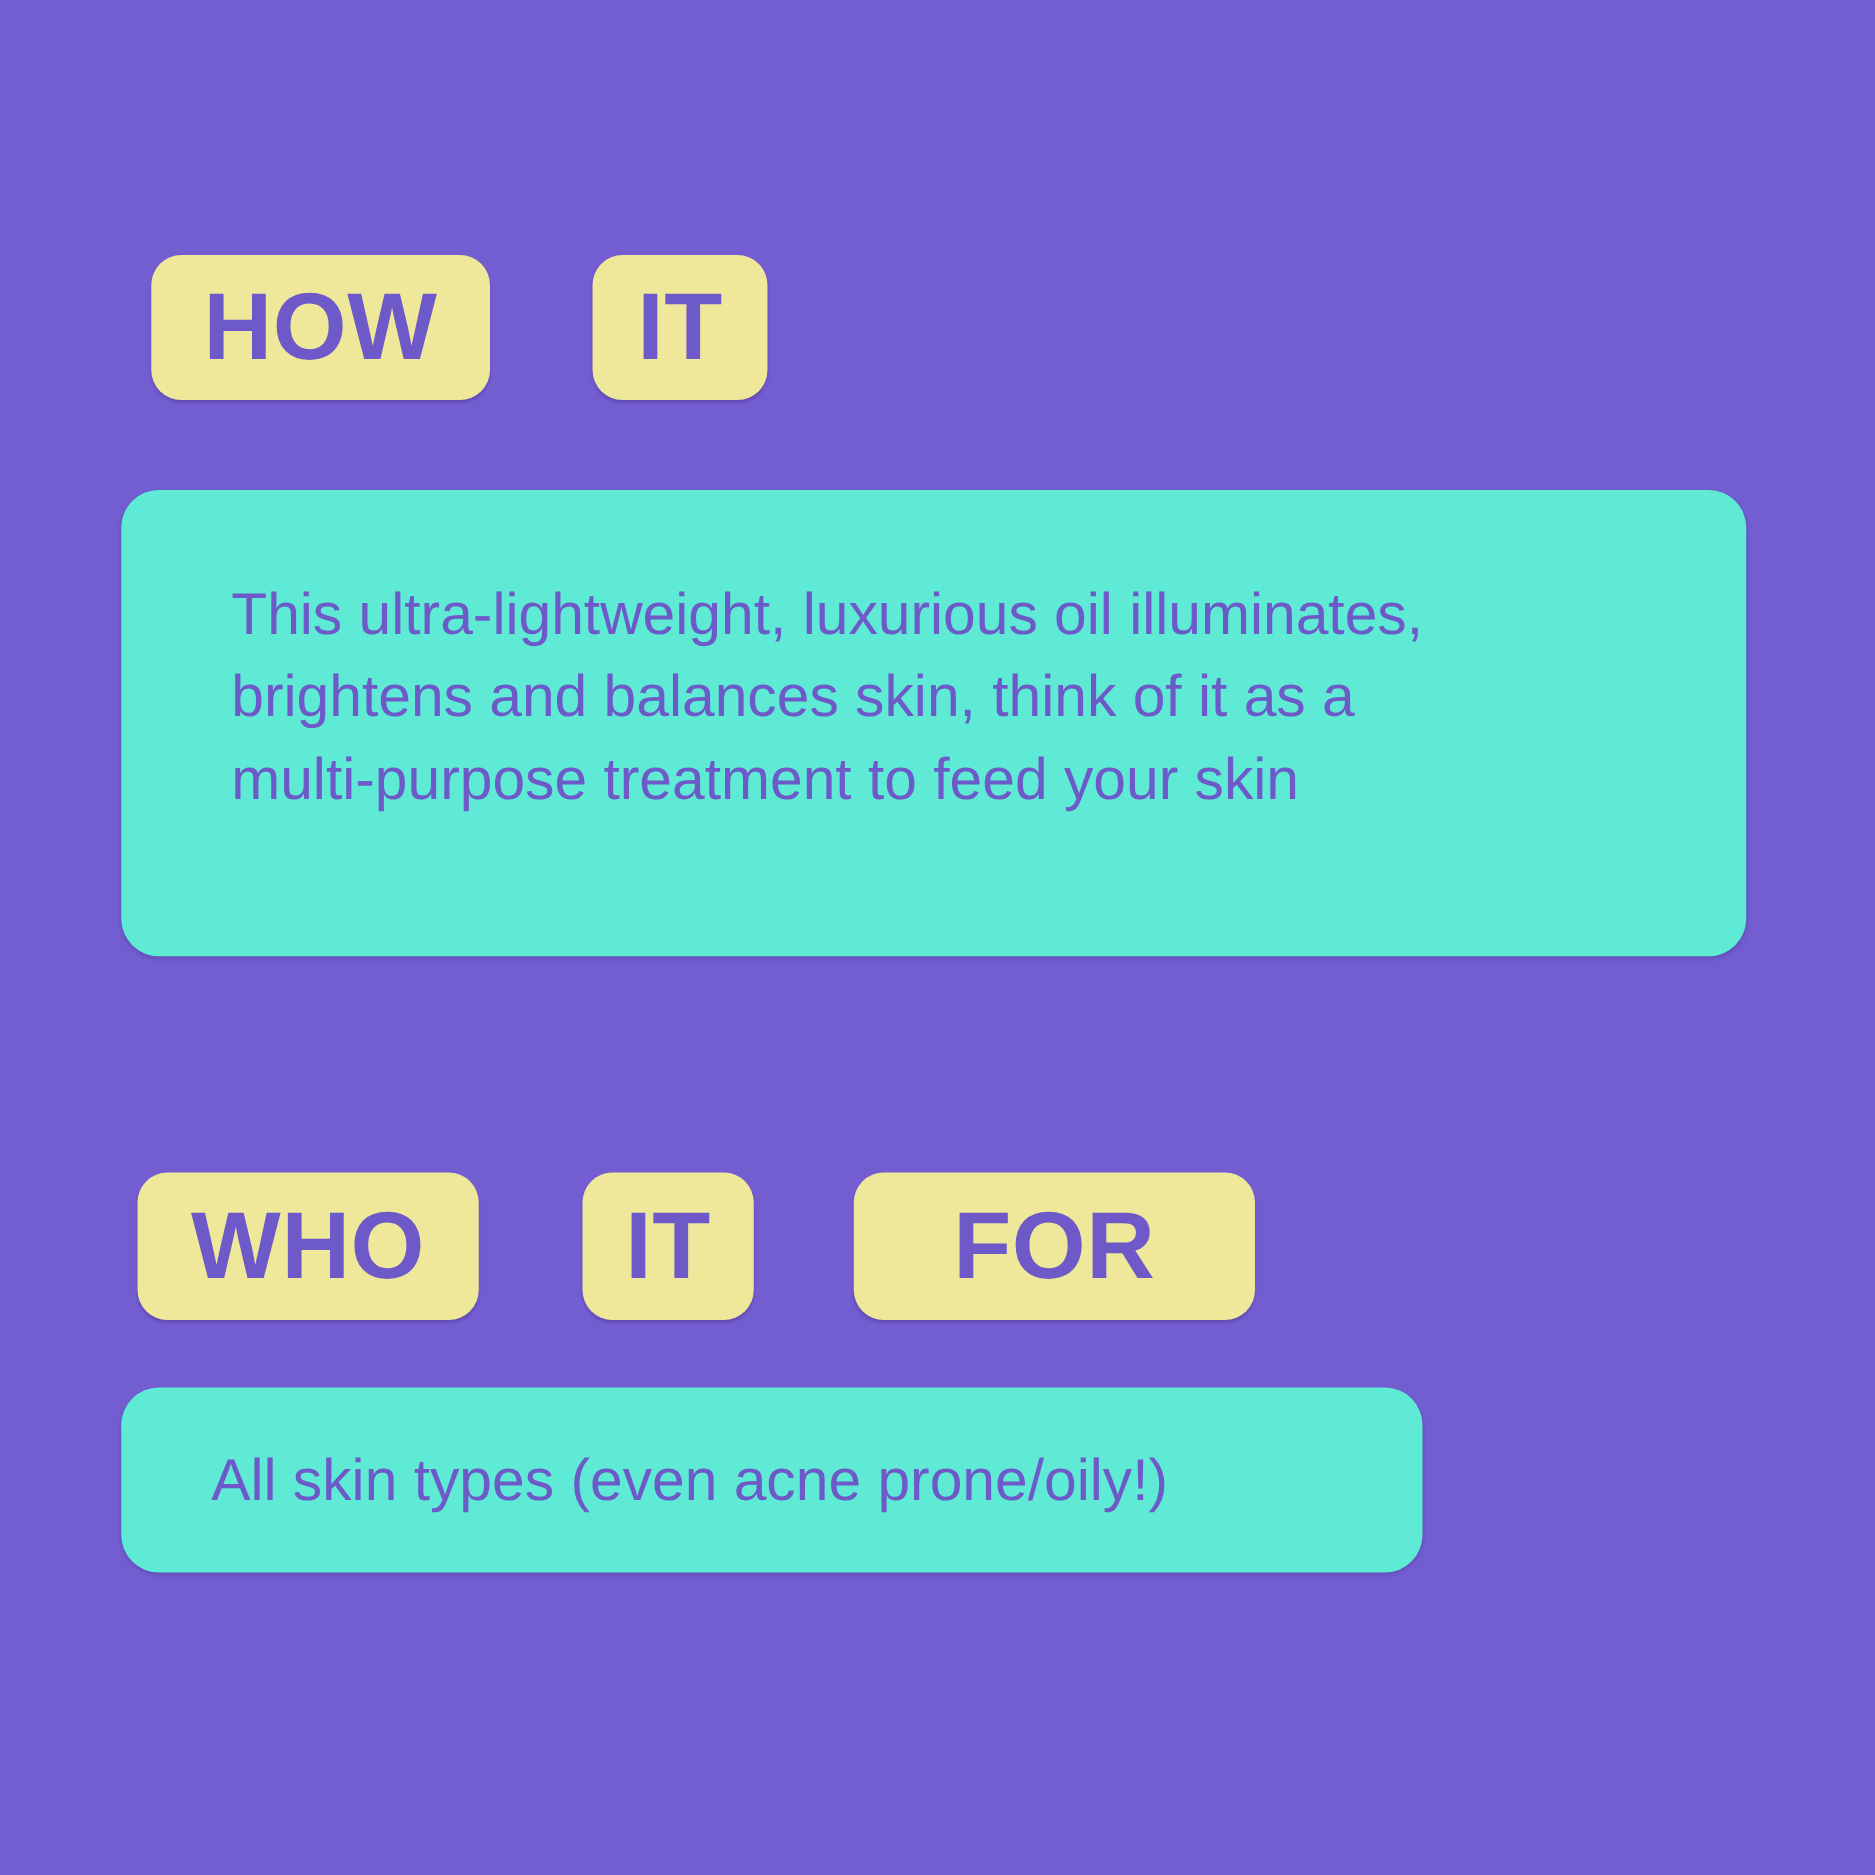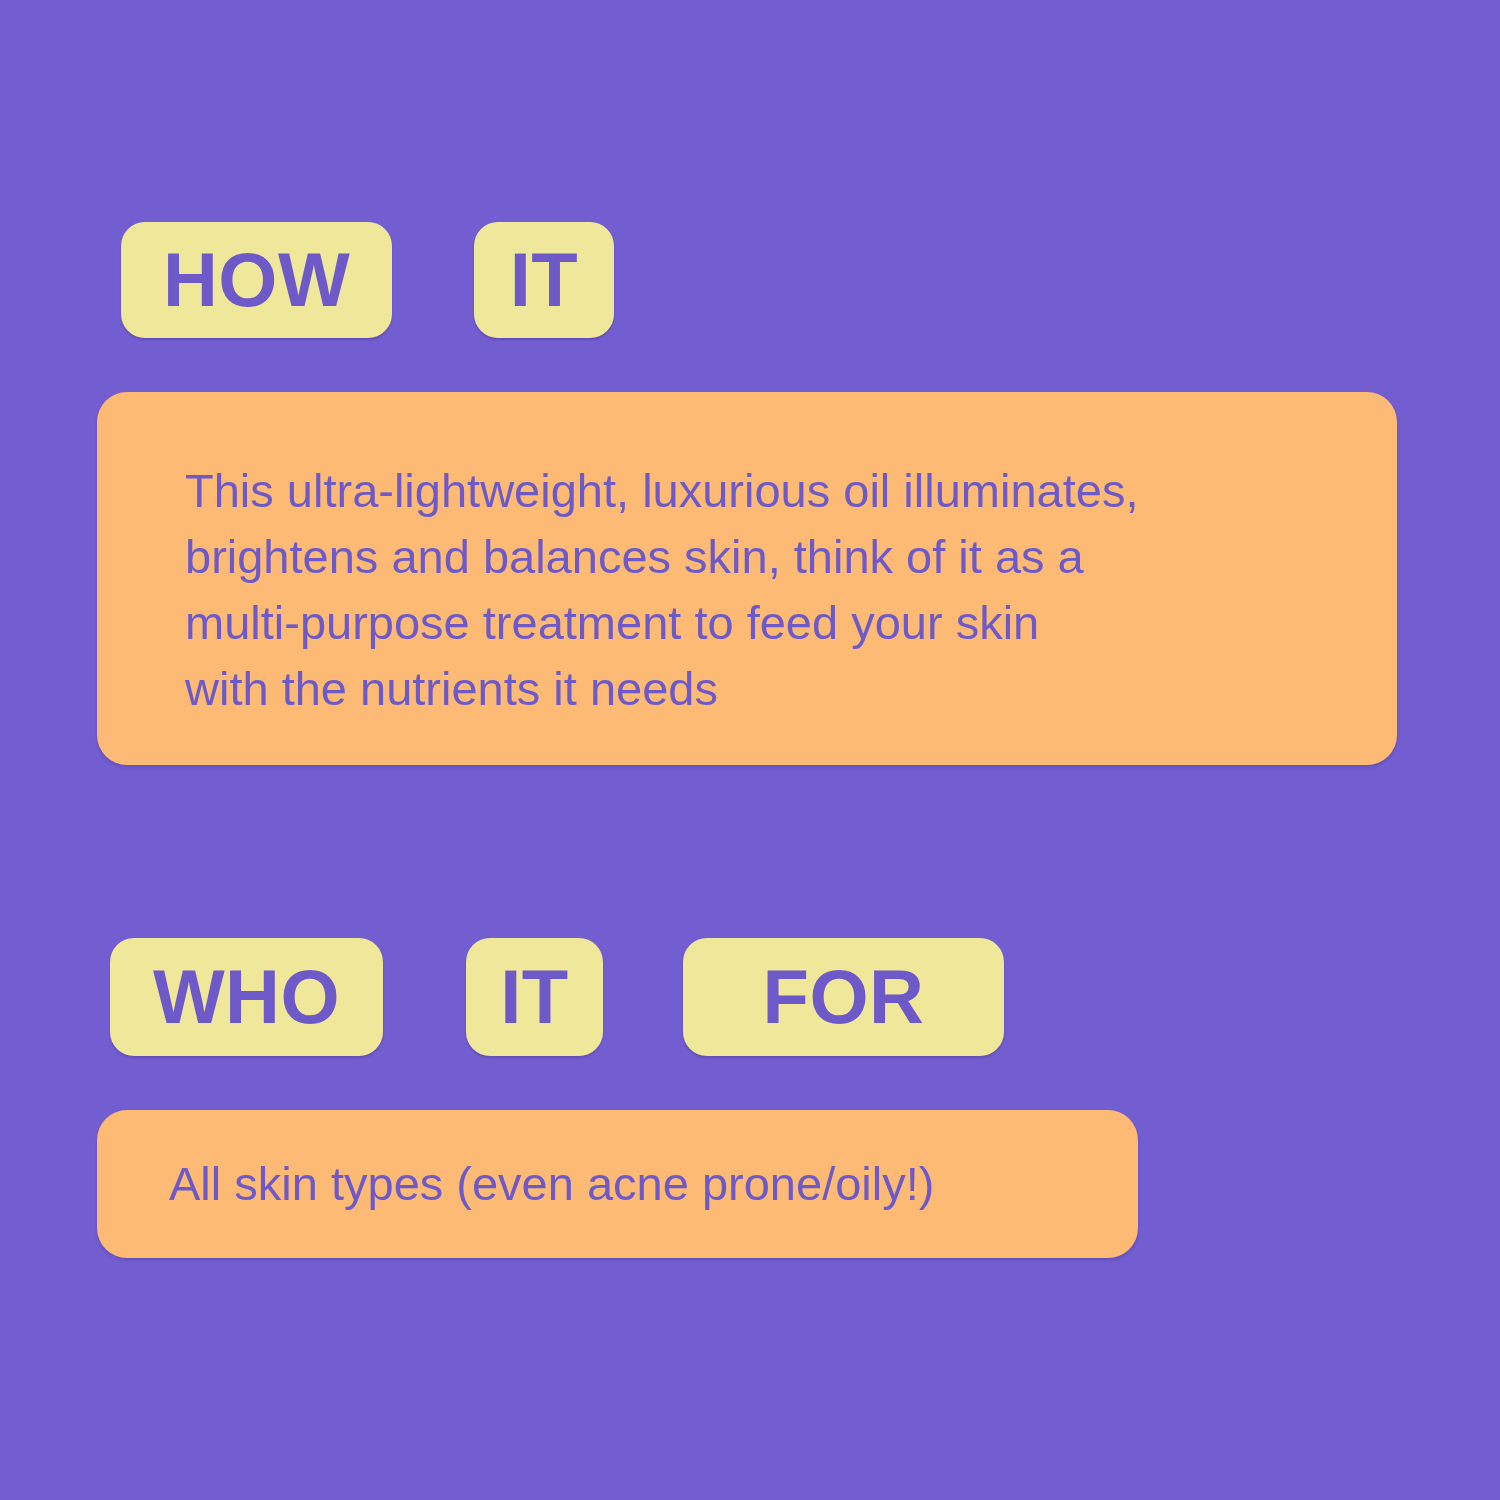--- a/index.html
+++ b/index.html
@@ -45,21 +45,21 @@
     font-size: 76px;
     line-height: 1;
     letter-spacing: 0.5px;
     white-space: nowrap;
     display: block;
   }
 
   
   #row-how-it-works {
     left: 97px;
-    top: 222px;
+    top: 204px;
     height: 116px;
     padding-left: 24px;
   }
   #pill-how      { width: 271px; }
   #pill-it-1     { width: 140px; margin-left: 82px; }
   #pill-works    { width: 370px; margin-left: 85px; }
 
   
   #row-who-is-it-for {
     left: 97px;
@@ -67,21 +67,21 @@
     height: 118px;
   }
   #pill-who      { width: 273px; margin-left: 13px; }
   #pill-is       { width: 138px; margin-left: 82px; }
   #pill-it-2     { width: 137px; margin-left: 83px; }
   #pill-for      { width: 321px; margin-left: 80px; }
 
   
   .card {
     position: absolute;
-    background: #fdba74;
+    background: #5eead4;
     border-radius: 30px;
     box-sizing: border-box;
     box-shadow: 0 2px 3px rgba(60,40,120,0.25);
   }
 
   #card-how-it-works {
     left: 97px;
     top: 392px;
     width: 1300px;
     height: 373px;
@@ -128,21 +128,20 @@
     <div class="pill" id="pill-it-1">
       <span class="pill-label">IT</span>
     </div>
   </div>
 
   <div class="card" id="card-how-it-works">
     <p class="body-copy">
       <span class="line">This ultra-lightweight, luxurious oil illuminates,</span>
       <span class="line">brightens and balances skin, think of it as a</span>
       <span class="line">multi-purpose treatment to feed your skin</span>
-      <span class="line">with the nutrients it needs</span>
     </p>
   </div>
 
   <div class="pill-row" id="row-who-is-it-for">
     <div class="pill" id="pill-who">
       <span class="pill-label">WHO</span>
     </div>
     <div class="pill" id="pill-it-2">
       <span class="pill-label">IT</span>
     </div>

